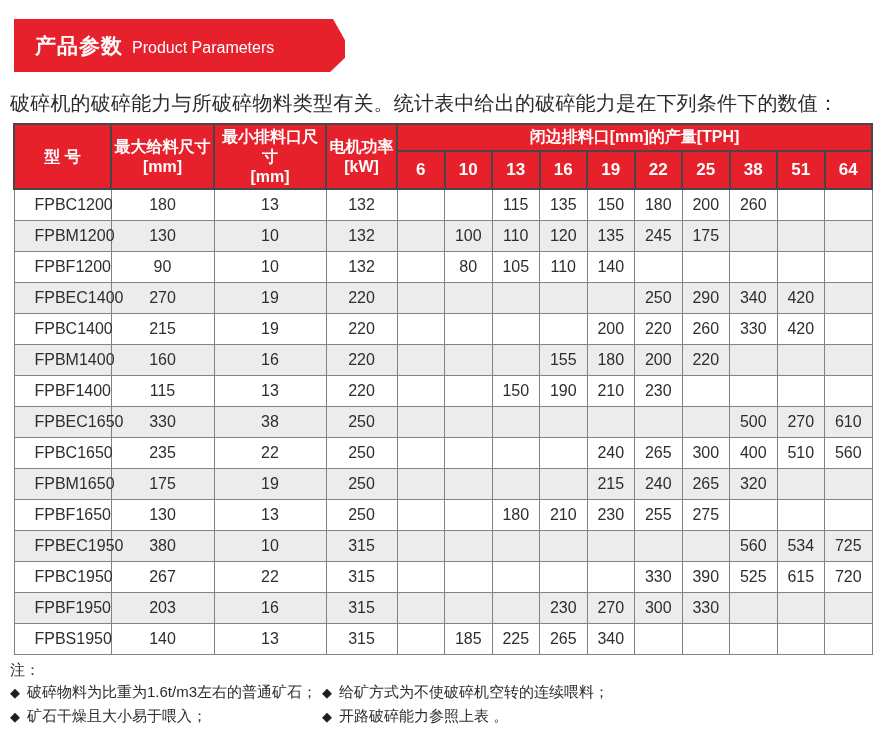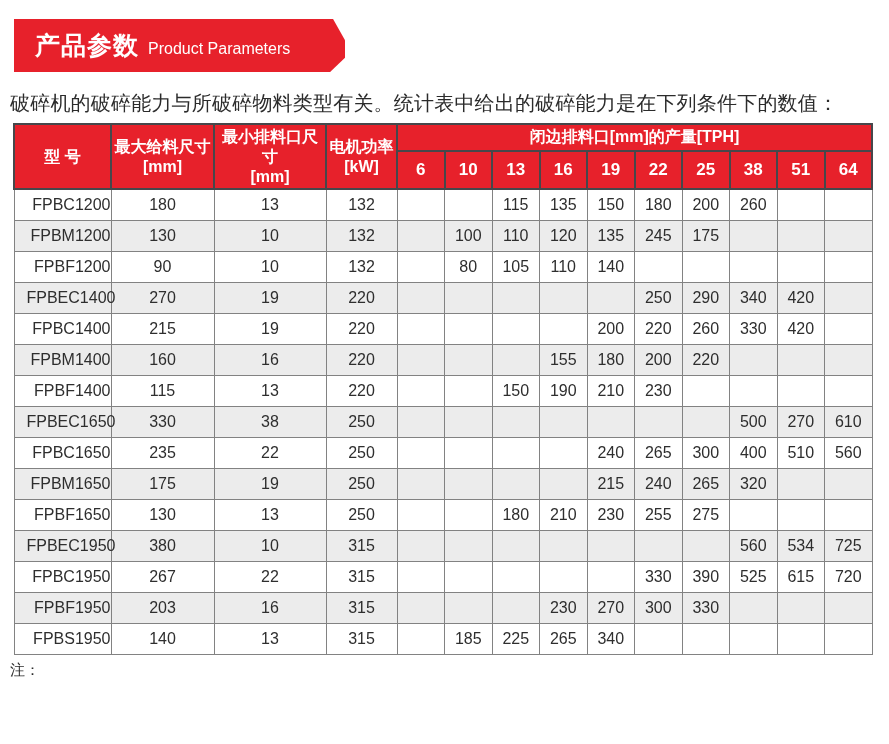--- a/index.html
+++ b/index.html
@@ -17,21 +17,21 @@
   .banner {
     position: absolute; left: 14px; top: 19px;
     width: 331px; height: 53px;
     background: var(--red, #e7212b);
     clip-path: polygon(0 0, 96.4% 0, 100% 40%, 100% 73%, 95.5% 100%, 0 100%);
     line-height: 53px;
     padding-left: 21px;
     box-sizing: border-box;
     white-space: nowrap;
   }
-  .banner-zh { font-size: 25px; font-weight: bold; color: #fff; letter-spacing: 1px; }
+  .banner-zh { font-size: 21px; font-weight: bold; color: #fff; letter-spacing: 1px; }
   .banner-en { font-size: 16px; color: #fff; margin-left: 9px; text-align: center; }
 
   
   .intro {
     position: absolute; left: 10px; top: 90px;
     font-size: 20px; color: #2b2b2b;
     letter-spacing: 0.2px;
     white-space: nowrap;
   }
 
@@ -56,21 +56,21 @@
   .params td {
     border: 1px solid #828282;
     height: 30px;
     text-align: center;
     font-size: 16px;
     color: #2e2e2e;
     padding: 0;
     background: #ffffff;
   }
   .params tbody tr:nth-child(even) td { background: var(--row-alt, #ececec); }
-  .params td.model { text-align: right; padding-left: 12px; }
+  .params td.model { text-align: center; padding-left: 20px; }
 
   
   .notes {
     position: absolute; left: 10px; top: 659px;
     width: 870px;
     font-size: 15px; color: #2b2b2b;
   }
   .notes-label { line-height: 21px; }
   .notes-grid { display: flex; }
   .notes-col { display: flex; flex-direction: column; }
@@ -373,13 +373,23 @@
         <td></td>
         <td></td>
         <td></td>
         <td></td>
       </tr>
     </tbody>
 </table>
 
 <div class="notes">
   <div class="notes-label">注：</div>
+  <div class="notes-grid">
+    <div class="notes-col left">
+      <div class="note-item"><span class="bullet">◆</span><span>破碎物料为比重为1.6t/m3左右的普通矿石；</span></div>
+      <div class="note-item"><span class="bullet">◆</span><span>矿石干燥且大小易于喂入；</span></div>
+    </div>
+    <div class="notes-col">
+      <div class="note-item"><span class="bullet">◆</span><span>给矿方式为不使破碎机空转的连续喂料；</span></div>
+      <div class="note-item"><span class="bullet">◆</span><span>开路破碎能力参照上表 。</span></div>
+    </div>
+  </div>
 </div>
 
 </body></html>

